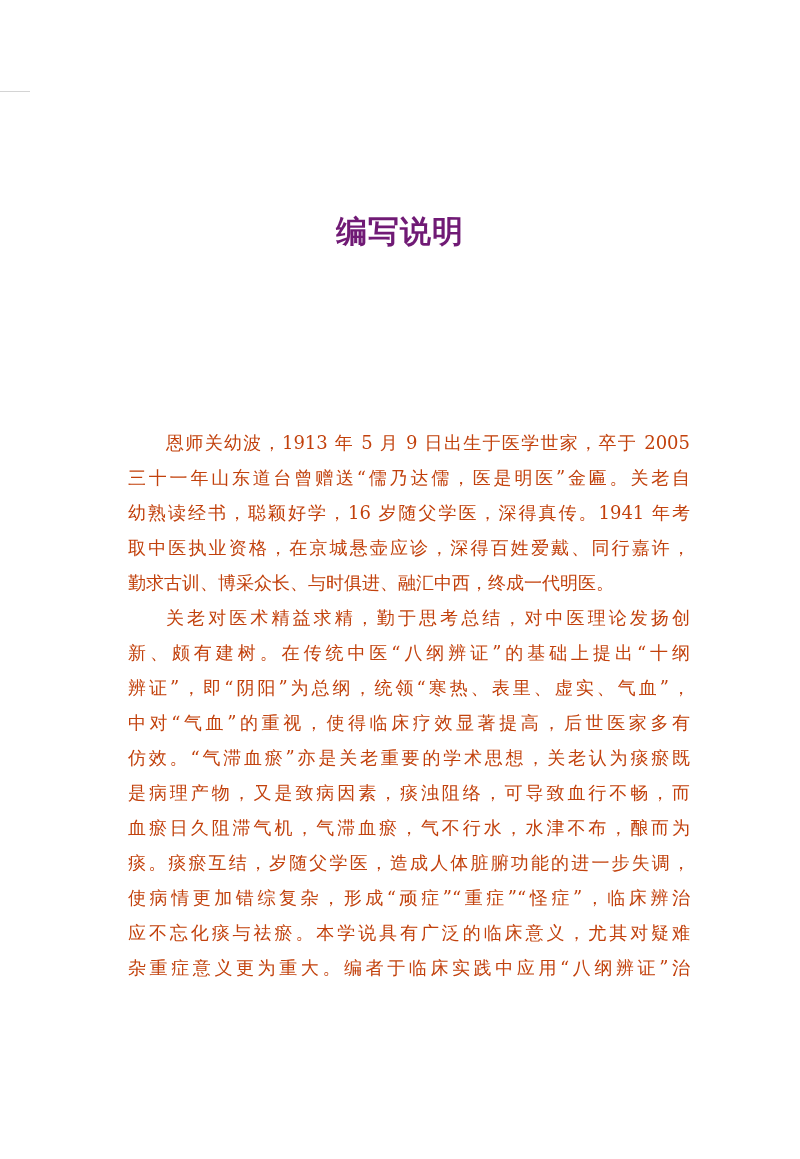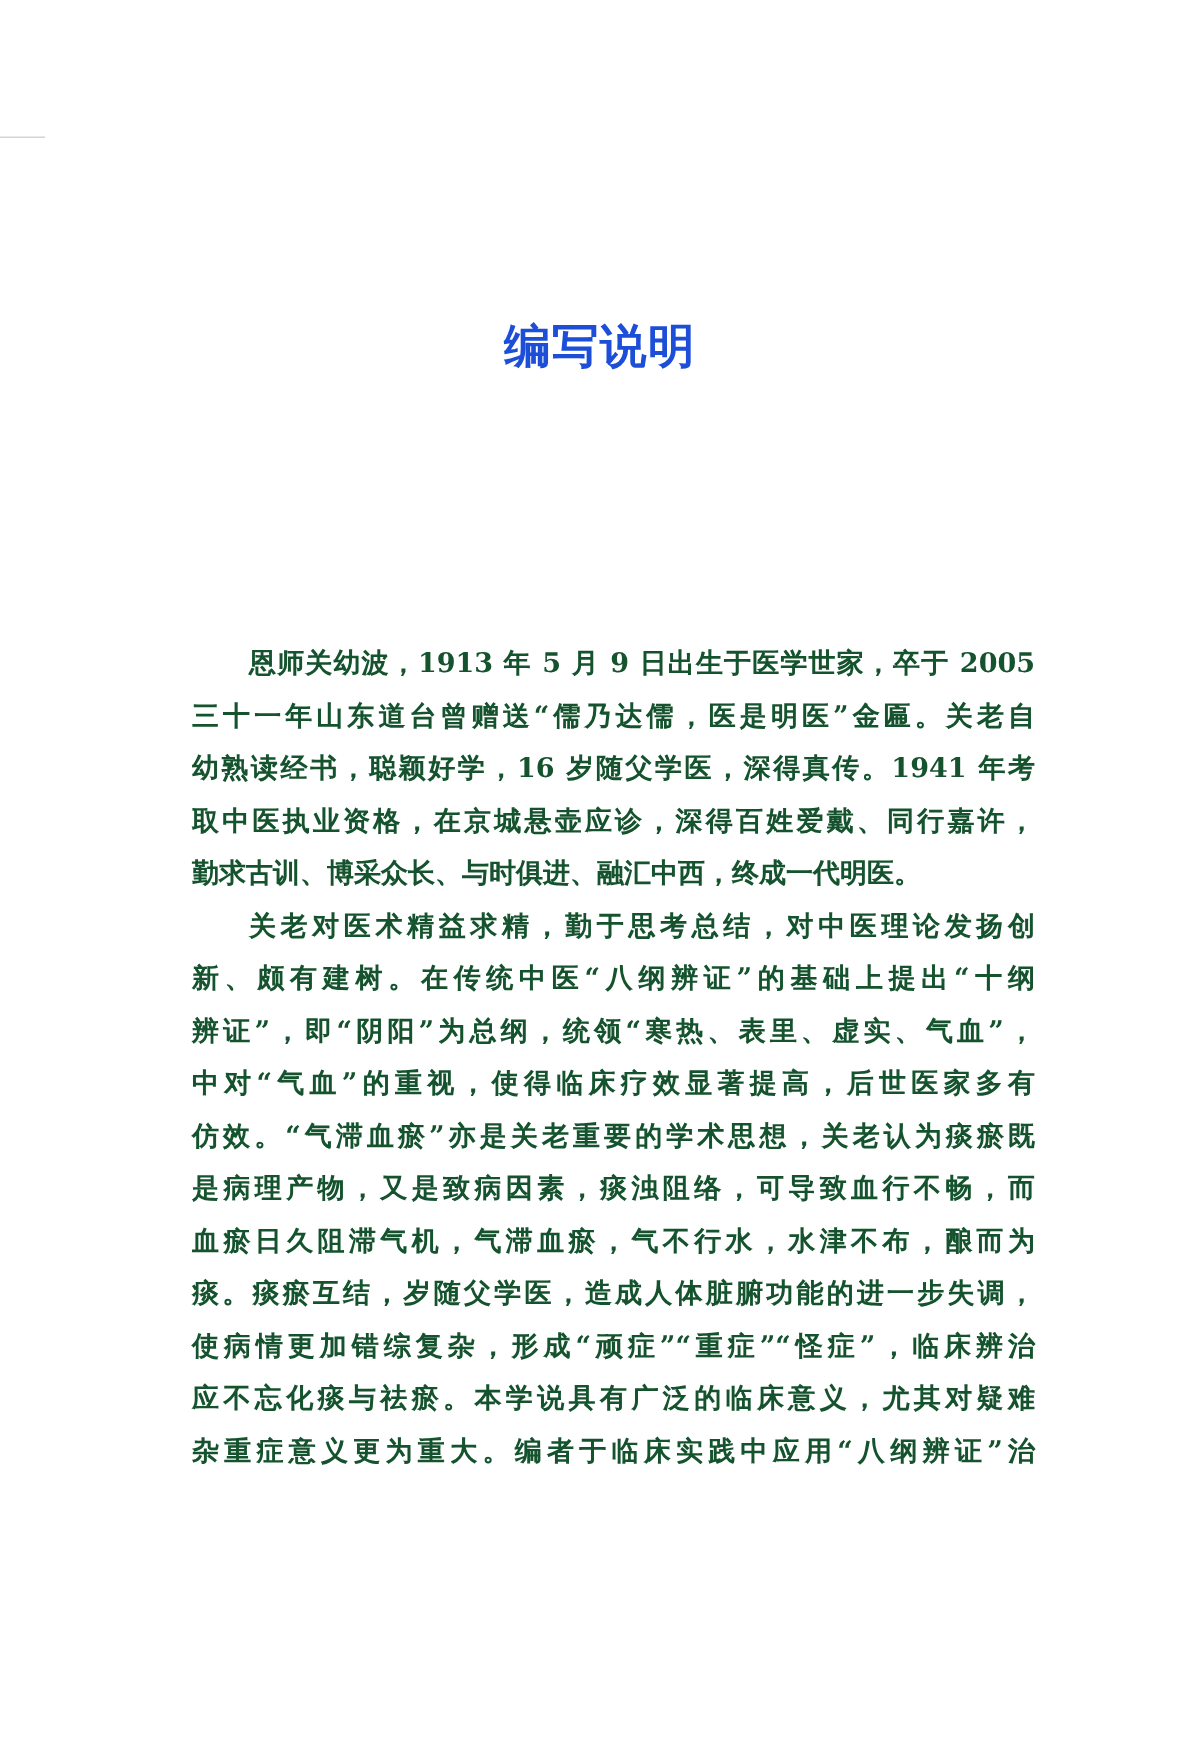--- a/index.html
+++ b/index.html
@@ -26,39 +26,38 @@
     .page-title {
       position: absolute;
       left: 0;
       width: 800px;
       top: 211px;
       text-align: center;
       font-family: "DejaVu Sans", "Liberation Sans", sans-serif;
       font-weight: bold;
       font-size: 31px;
       letter-spacing: 1px;
-      color: #1d4ed8;
+      color: #701a75;
       line-height: 40px;
     }
     .body-text {
       position: absolute;
       left: 128px;
       top: 425px;
       width: 562px;
     }
     .line {
       display: block;
       height: 35px;
       line-height: 35px;
       font-size: 18px;
       white-space: nowrap;
       text-align: justify;
       text-align-last: justify;
-      color: #14532d;
-      font-weight: bold;
+      color: #c2410c;
     }
     .line.indent {
       padding-left: 38px;
     }
     .line.last {
       text-align-last: left;
     }
   </style>
 </head>
 <body>

